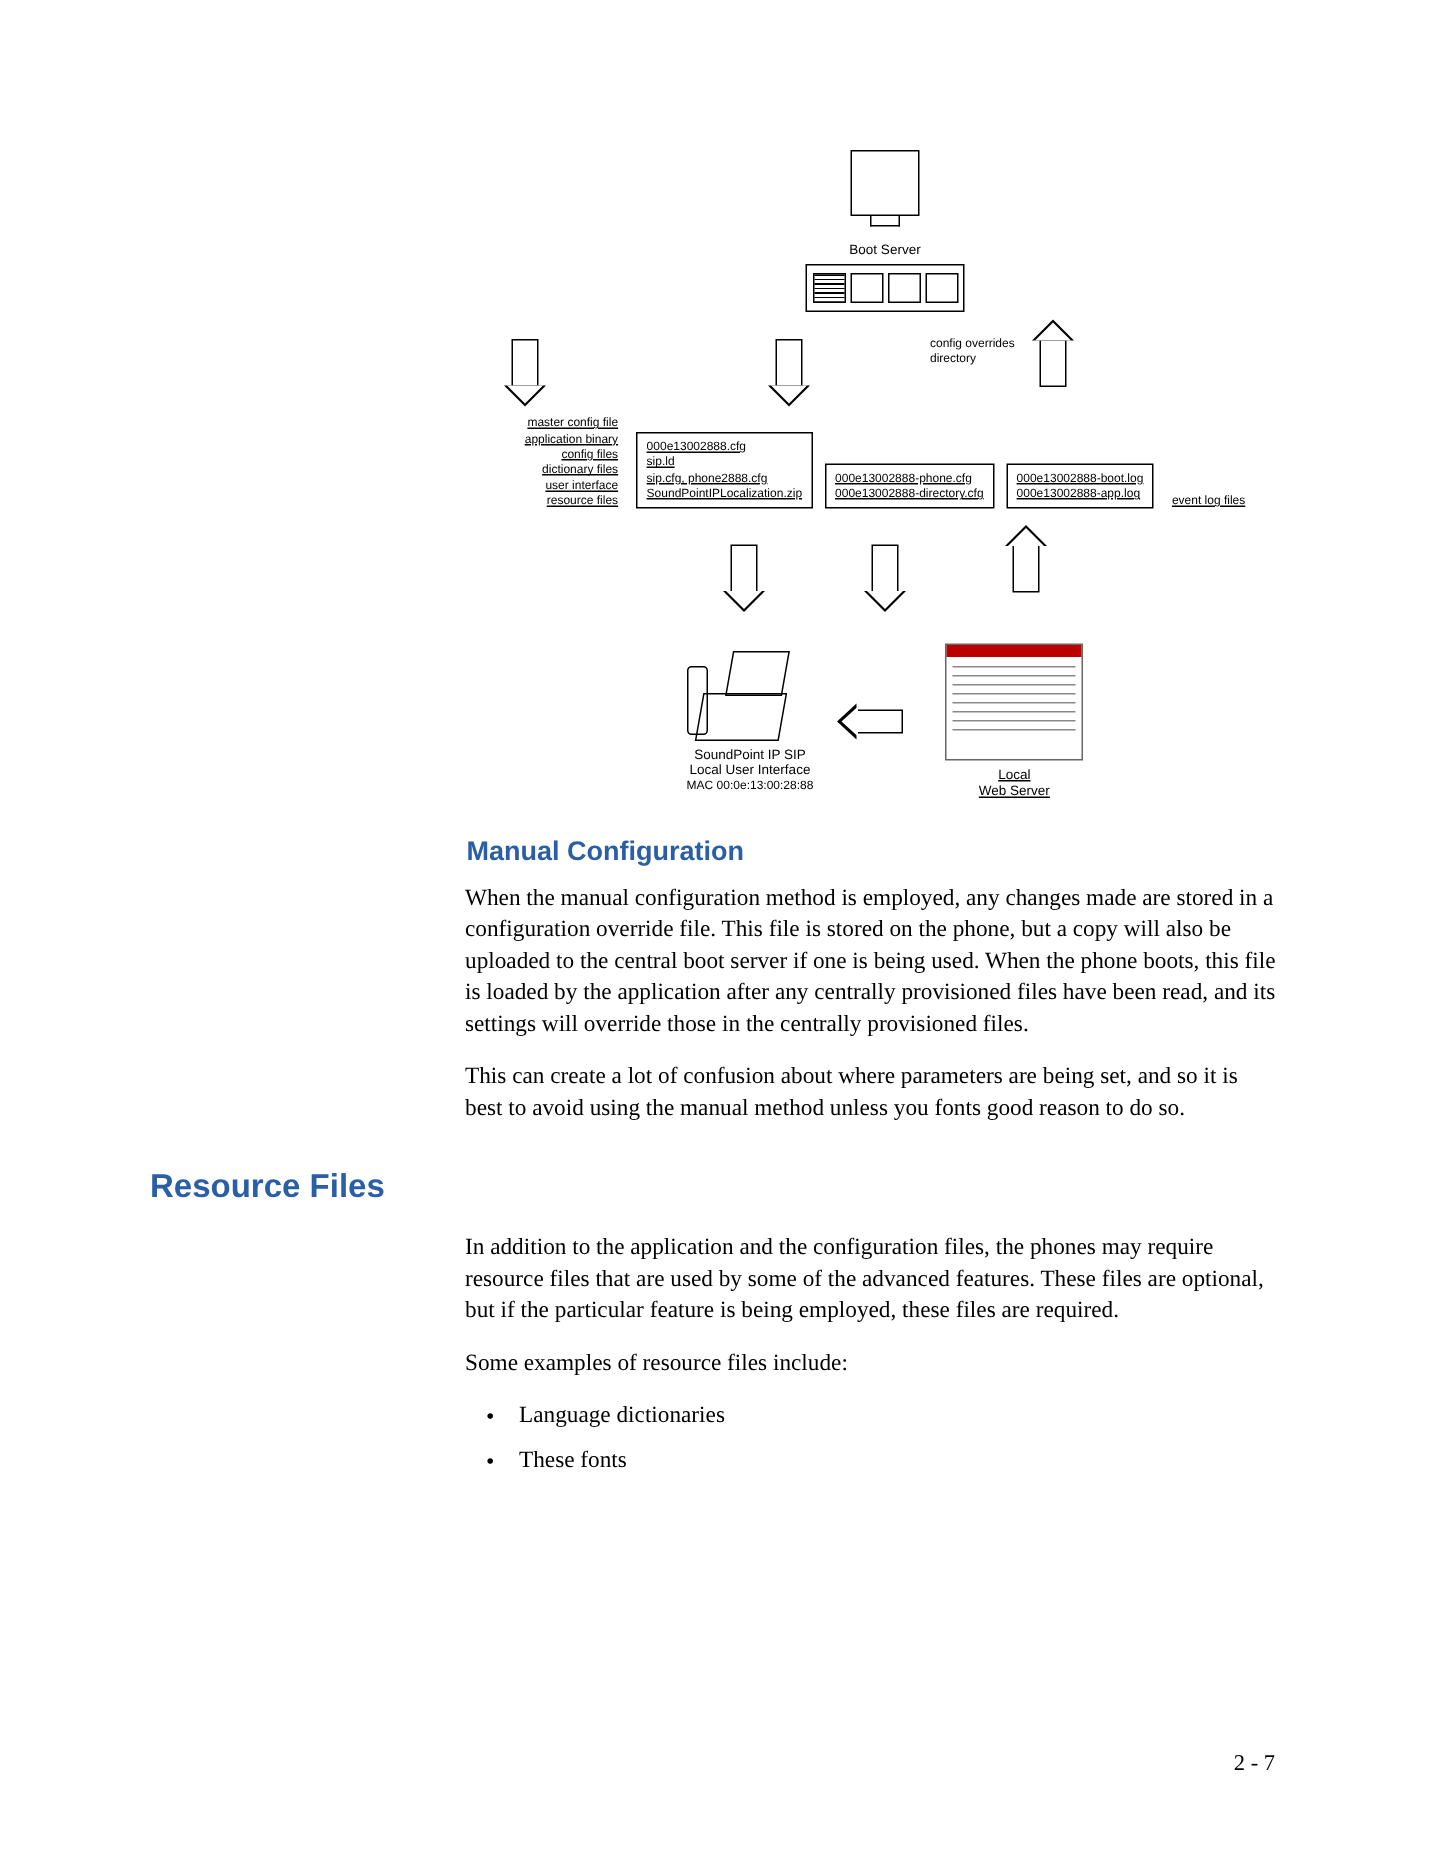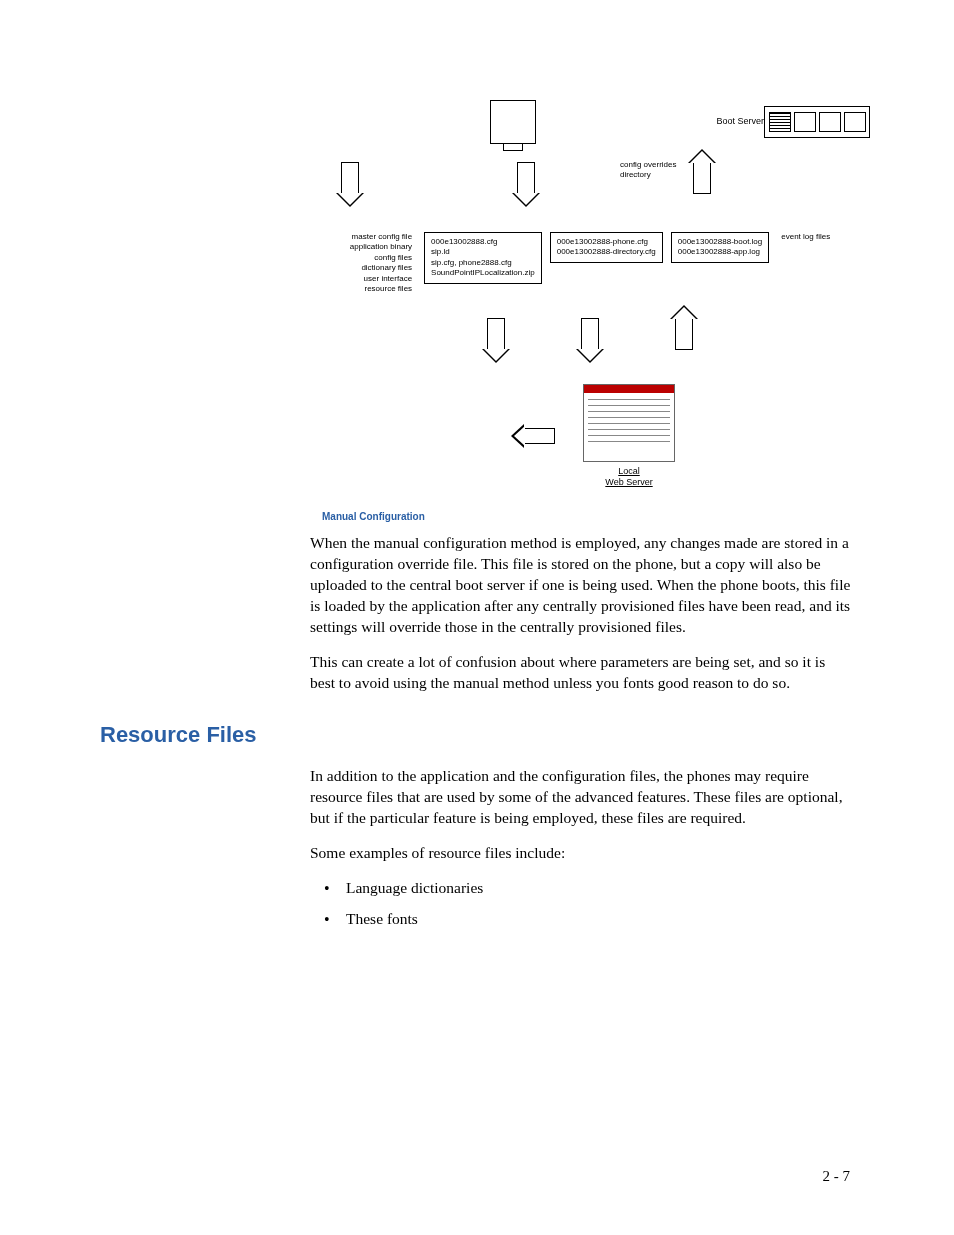--- a/index.html
+++ b/index.html
@@ -30,22 +30,22 @@
     margin-left: 210px;
     font-size: 15.5px;
     line-height: 1.35;
     color: #000;
   }
   .body-text p { margin: 0 0 14px 0; }
   .sub-heading {
     font-family: "Lucida Sans", "Lucida Grande", Arial, sans-serif;
     font-weight: bold;
     color: #2a5fa5;
-    font-size: 10px;
-    margin: 22px 0 10px 12px;
+    font-size: 18px;
+    margin: 22px 0 10px 1px;
   }
   .section-heading {
     font-family: "Lucida Sans", "Lucida Grande", Arial, sans-serif;
     font-weight: bold;
     color: #2a5fa5;
     font-size: 22px;
     margin: 28px 0 18px 0;
   }
   ul.bullets {
     list-style: none;
@@ -130,21 +130,21 @@
 
   .file-box {
     border:1.5px solid #000; padding:4px 6px; font-size:8px; line-height:1.3; white-space:nowrap;
   }
   .side-label {
     font-size:8px; text-align:right; line-height:1.3; padding-right:4px;
   }
   .side-label-right {
     font-size:8px; text-align:left; line-height:1.3; padding-left:4px;
   }
-  .mid-row { display:flex; align-items:flex-start; justify-content:center; gap:8px; margin-top:30px;}
+  .mid-row { display:flex; align-items:flex-end; justify-content:center; gap:8px; margin-top:11px;text-decoration:underline;}
   .arrow-row { display:flex; justify-content:center; gap:60px; margin:16px 0 26px 0;}
   .bottom-row { display:flex; align-items:center; justify-content:center; gap:10px; margin-top:6px;}
   .phone {
     width:70px; height:60px; position:relative;
   }
   .phone-base { position:absolute; bottom:0; left:8px; width:54px; height:30px; border:1.5px solid #000; transform:skewX(-10deg); }
   .phone-screen { position:absolute; top:0; right:4px; width:36px; height:28px; border:1.5px solid #000; transform:skewX(-10deg); }
   .phone-hand { position:absolute; left:0; top:10px; width:12px; height:44px; border:1.5px solid #000; border-radius:3px; }
   .phone-labels { text-align:center; font-size:9px; line-height:1.2; margin-top:4px;}
   .phone-mac { font-size:8px; }
@@ -161,21 +161,21 @@
 </style>
 </head>
 <body>
 
 <div class="page">
 
   <div class="body-text">
 
     <div class="figure">
 
-      <div class="row" style="flex-direction:row; align-items:center;">
+      <div class="row" style="flex-direction:column; align-items:center;">
         <div class="monitor"></div>
         <div style="height:14px;"></div>
         <div class="server-label">Boot Server</div>
         <div class="pc-body">
           <span class="slot-lines"></span>
             <span class="slot"></span>
             <span class="slot"></span>
             <span class="slot"></span>
         </div>
       </div>
@@ -206,20 +206,32 @@
         <div class="side-label-right">event log files</div>
       </div>
 
       <div class="arrow-row">
         <div class="arrow-down"></div>
         <div class="arrow-down"></div>
         <div class="arrow-up"></div>
       </div>
 
       <div class="bottom-row">
+        <div style="text-align:center;">
+          <div class="phone">
+            <div class="phone-screen"></div>
+            <div class="phone-base"></div>
+            <div class="phone-hand"></div>
+          </div>
+          <div class="phone-labels">
+            <div>SoundPoint IP SIP</div>
+            <div>Local User Interface</div>
+            <div class="phone-mac">MAC 00:0e:13:00:28:88</div>
+          </div>
+        </div>
         <div class="arrow-left" style="align-self:center; margin:0 18px;"></div>
         <div style="text-align:center;">
           <div class="web-box">
             <div class="bar"></div>
             <div class="lines">
                 <div></div>
                 <div></div>
                 <div></div>
                 <div></div>
                 <div></div>

